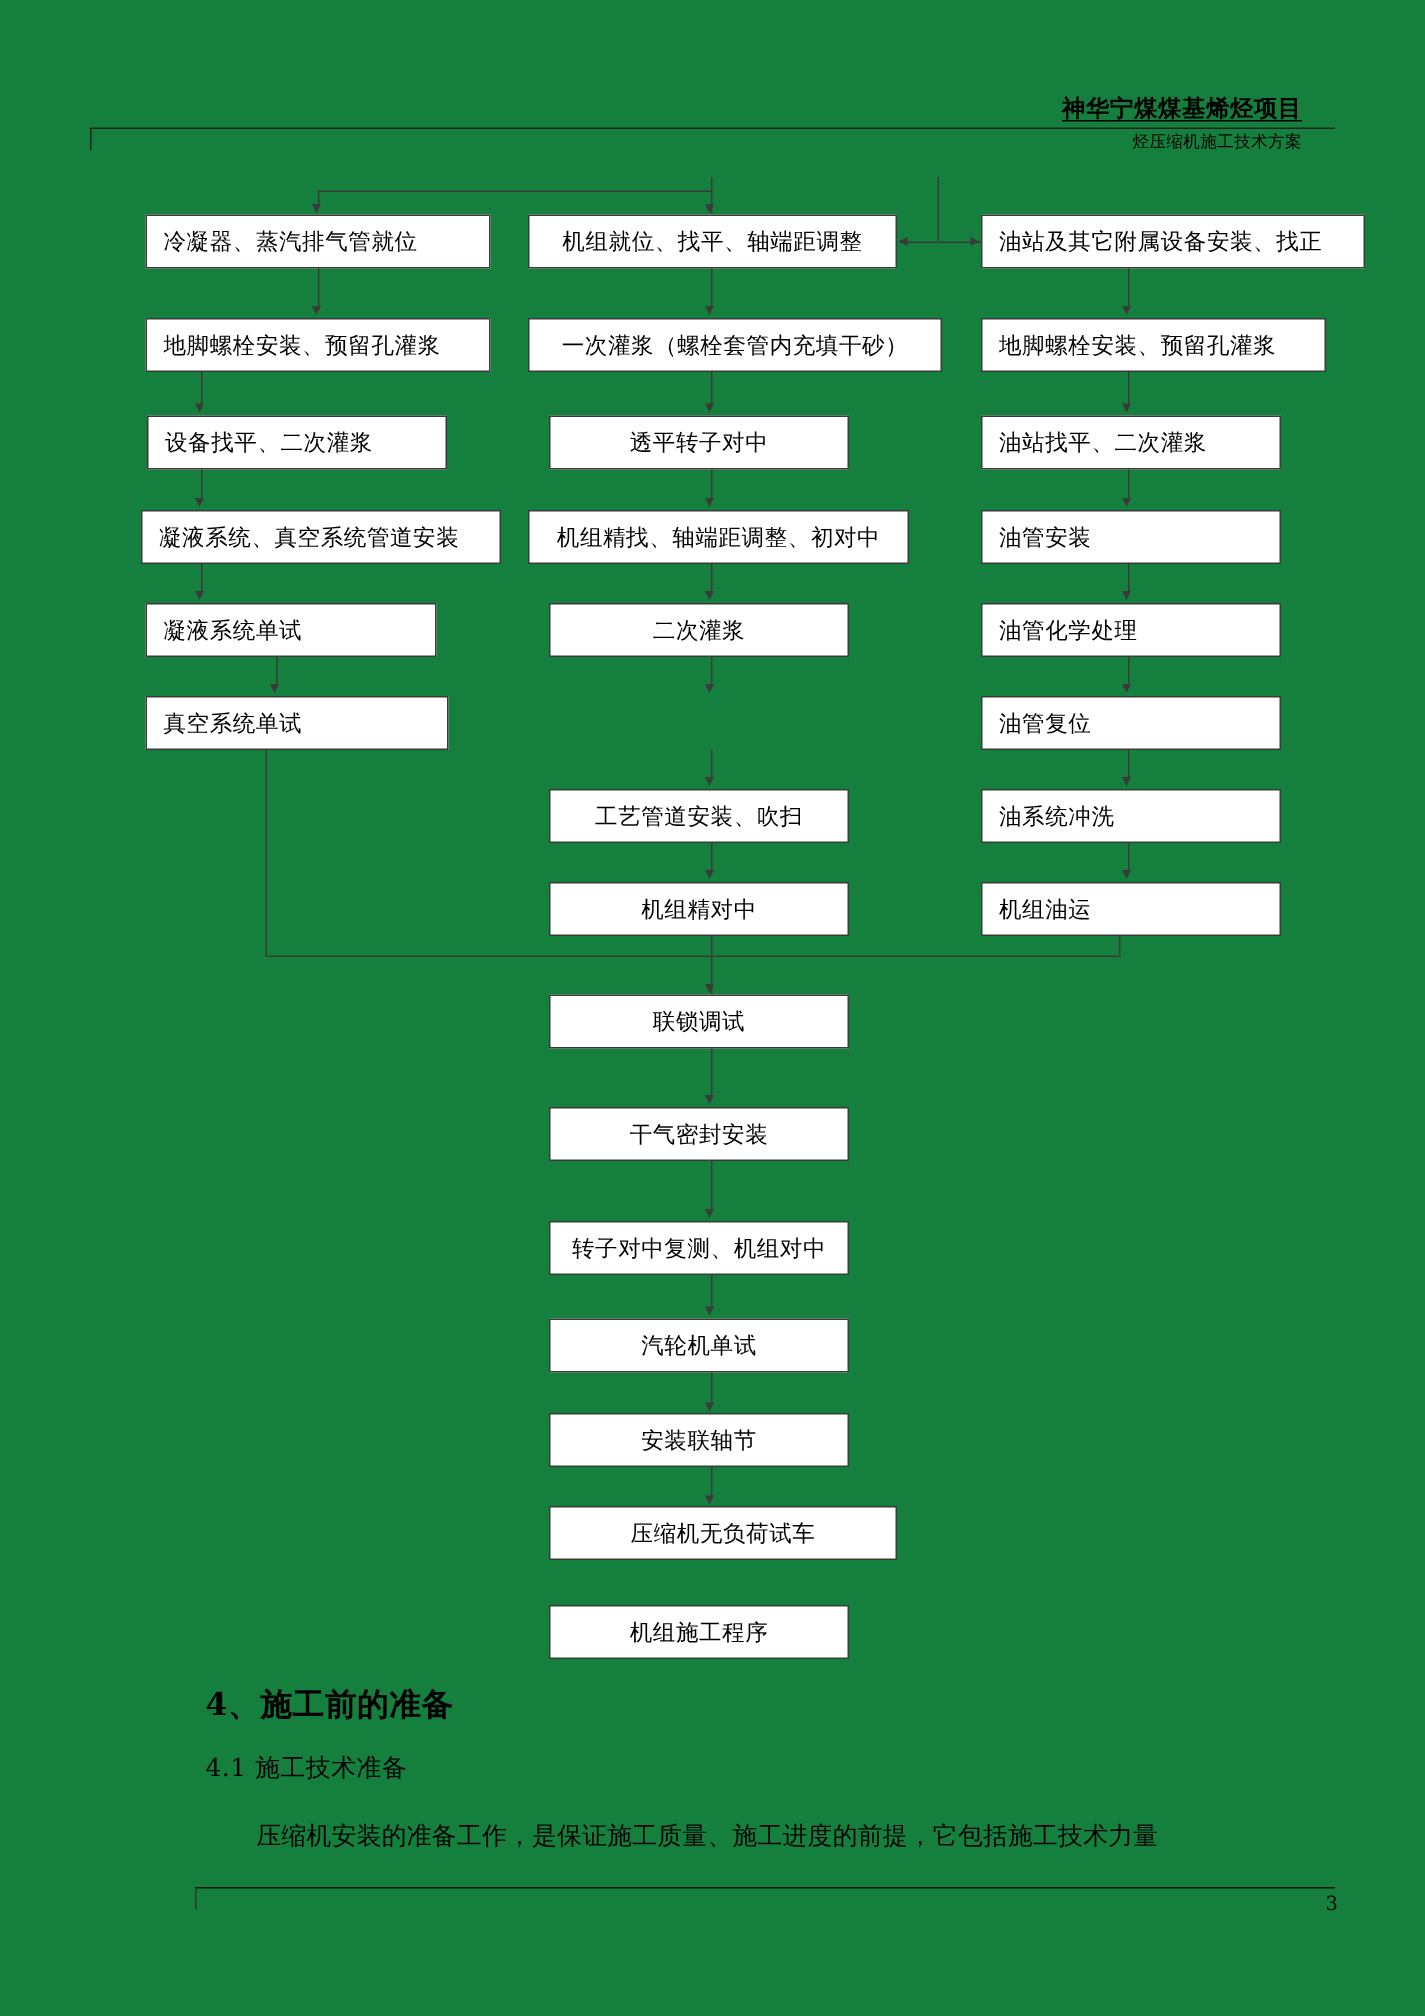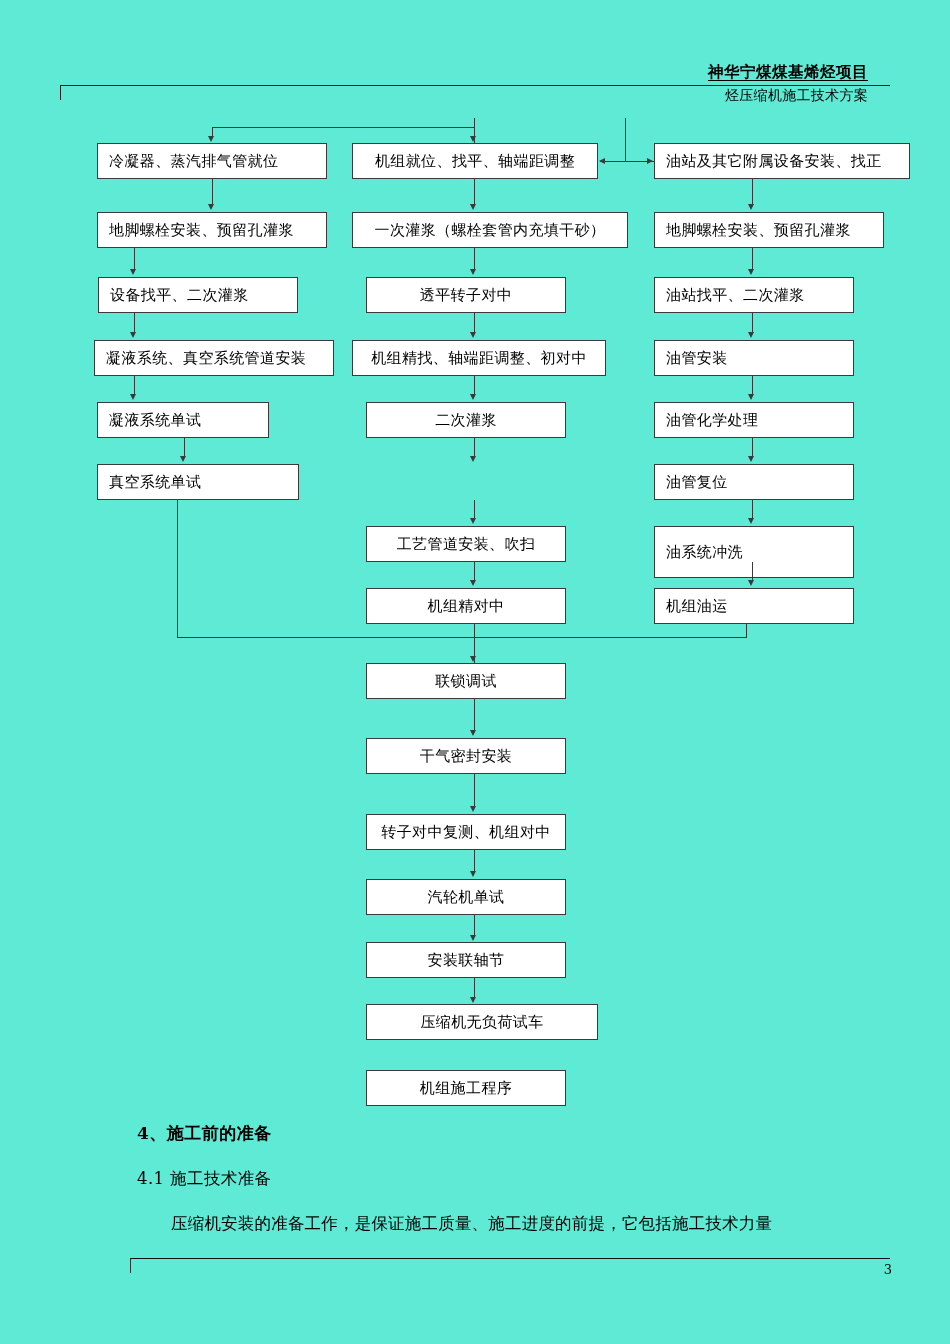--- a/index.html
+++ b/index.html
@@ -9,21 +9,21 @@
   }
   body {
     font-family: "DejaVu Sans", "Liberation Sans", sans-serif;
     color: #000000;
   }
   #page {
     position: relative;
     width: 950px;
     height: 1344px;
     overflow: hidden;
-    background: #5eead4;
+    background: #15803d;
   }
 
   
   .header {
     position: absolute;
     left: 0;
     top: 62px;
     width: 950px;
     height: 60px;
   }
@@ -37,21 +37,21 @@
     letter-spacing: 0.5px;
     text-decoration: underline;
     text-underline-offset: 3px;
     white-space: nowrap;
   }
   .header-line2 {
     position: absolute;
     right: 82px;
     top: 25px;
     font-family: Liberation Serif, serif;
-    font-size: 14px;
+    font-size: 11px;
     letter-spacing: 0.3px;
     white-space: nowrap;
   }
   .header-rule {
     position: absolute;
     left: 60px;
     top: 23px;
     width: 830px;
     height: 0;
     border-top: 1.2px solid #222;
@@ -116,21 +116,21 @@
     border-bottom: 3.6px solid transparent;
     border-left: 6.5px solid #3a3a3a;
   }
 
   
   .heading-bold {
     position: absolute;
     left: 137px;
     top: 1122px;
     font-family: "DejaVu Serif", "Liberation Serif", serif;
-    font-size: 17px;
+    font-size: 21px;
     font-weight: bold;
     letter-spacing: 0.5px;
   }
   .subheading {
     position: absolute;
     left: 137px;
     top: 1168px;
     font-family: "DejaVu Serif", "Liberation Serif", serif;
     font-size: 16.5px;
     letter-spacing: 0.4px;
@@ -215,21 +215,21 @@
     </div>
     <div class="vline" style="left:134px; top:313px; height:20px;"></div>
     <div class="arrow-down" style="left:130.4px; top:332px;"></div>
 
     <div class="node left-pad" style="left:94px; top:340px; width:240px; height:36px;">
       <span>凝液系统、真空系统管道安装</span>
     </div>
     <div class="vline" style="left:134px; top:376px; height:19px;"></div>
     <div class="arrow-down" style="left:130.4px; top:394px;"></div>
 
-    <div class="node left-pad" style="left:97px; top:402px; width:172px; height:36px;">
+    <div class="node left-pad" style="left:97px; top:402px; width:194px; height:36px;">
       <span>凝液系统单试</span>
     </div>
     <div class="vline" style="left:184px; top:438px; height:18px;"></div>
     <div class="arrow-down" style="left:180.4px; top:456px;"></div>
 
     <div class="node left-pad" style="left:97px; top:464px; width:202px; height:36px;">
       <span>真空系统单试</span>
     </div>
 
     <div class="vline" style="left:177px; top:500px; height:137px;"></div>
@@ -306,21 +306,21 @@
     </div>
     <div class="vline" style="left:752px; top:438px; height:18px;"></div>
     <div class="arrow-down" style="left:748.4px; top:456px;"></div>
 
     <div class="node left-pad" style="left:654px; top:464px; width:200px; height:36px;">
       <span>油管复位</span>
     </div>
     <div class="vline" style="left:752px; top:500px; height:18px;"></div>
     <div class="arrow-down" style="left:748.4px; top:518px;"></div>
 
-    <div class="node left-pad" style="left:654px; top:526px; width:200px; height:52px;">
+    <div class="node left-pad" style="left:654px; top:526px; width:200px; height:36px;">
       <span>油系统冲洗</span>
     </div>
     <div class="vline" style="left:752px; top:562px; height:18px;"></div>
     <div class="arrow-down" style="left:748.4px; top:580px;"></div>
 
     <div class="node left-pad" style="left:654px; top:588px; width:200px; height:36px;">
       <span>机组油运</span>
     </div>
     <div class="vline" style="left:746px; top:624px; height:13px;"></div>
 

